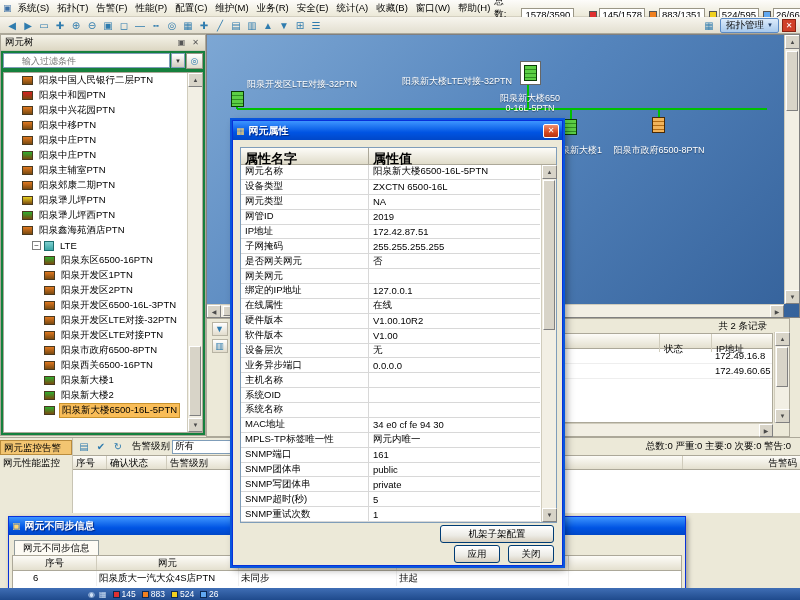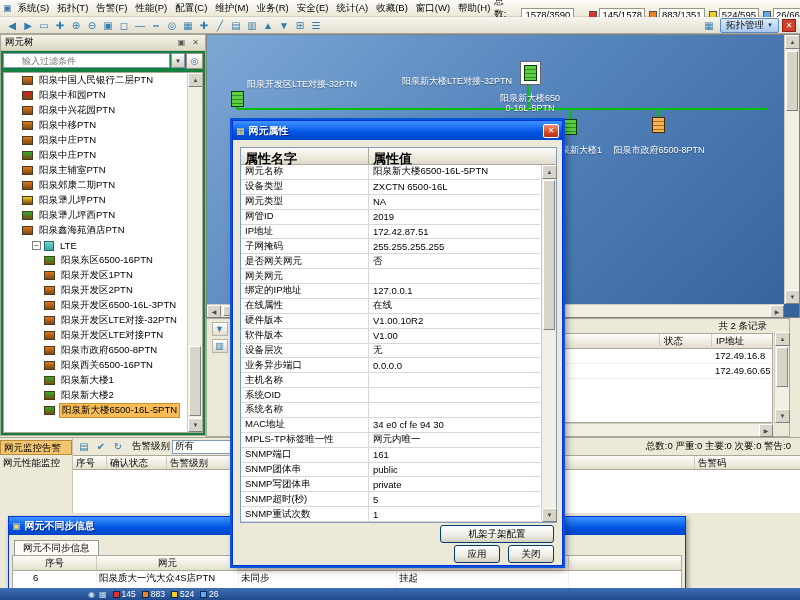--- a/index.html
+++ b/index.html
@@ -69,41 +69,41 @@
   .vscroll .thumb { left:1px; right:1px; }
   .hscroll .thumb { top:1px; bottom:1px; }
 
   
   .list-window { position:absolute; left:206px; top:318px; width:584px; height:119px; background:#ece9d8; border:1px solid #aca899; }
   .lw-strip { position:absolute; left:0; top:0; width:26px; bottom:0; border-right:1px solid #c8c4b4; display:flex; flex-direction:column; align-items:center; padding-top:3px; gap:3px; }
   .lw-sicon { width:16px; height:14px; font-size:9px; color:#2f7cae; border:1px solid #b8b4a4; background:linear-gradient(#fff,#e2ddcd); display:flex; align-items:center; justify-content:center; }
   .lw-count { position:absolute; right:22px; top:1px; font-size:9.5px; }
   .lw-table { position:absolute; left:27px; top:14px; right:16px; bottom:13px; background:#fff; border:1px solid #aca899; }
   .lw-head { position:relative; height:15px; background:linear-gradient(#fdfcf8,#e4e0cf); border-bottom:1px solid #aca899; font-size:9.5px; }
-  .lw-hcell { position:absolute; top:0; height:15px; padding:1px 4px; border-left:1px solid #d0ccbc; }
+  .lw-hcell { position:absolute; top:0; height:15px; padding:9px 4px; border-left:1px solid #d0ccbc; }
   .lw-row { position:relative; height:15px; border-bottom:1px solid #eee; font-size:9.5px; }
   .lw-cell-status { position:absolute; left:424px; width:52px; padding:1px 4px; }
   .lw-cell-ip { position:absolute; left:476px; padding:1px 4px; }
 
   
   .alarm-dock { position:absolute; left:0; top:437px; width:800px; height:76px; background:#ece9d8; border-top:1px solid #aca899; }
   .ad-tabs { position:absolute; left:0; top:2px; width:72px; display:flex; flex-direction:column; gap:1px; }
   .ad-tab { height:15px; font-size:9.5px; padding:1px 3px; white-space:nowrap; cursor:default; }
   .ad-tab[data-active="true"] { background:#f3c571; border:1px solid #b98c3d; }
   .ad-content { position:absolute; left:72px; top:0; right:0; bottom:0; border-left:1px solid #c8c4b4; }
   .ad-toolbar { height:17px; display:flex; align-items:center; padding:0 3px; gap:2px; }
   .ad-label { font-size:9.5px; margin-left:4px; }
   .ad-select { width:78px; height:14px; background:#fff; border:1px solid #7f9db9; font-size:9.5px; display:flex; align-items:center; padding:0 2px; }
   .ad-select .view-caret { margin-left:auto; }
   .ad-stats { margin-left:auto; font-size:9.5px; padding-right:6px; }
   .ad-header { display:flex; height:15px; background:linear-gradient(#fdfcf8,#e4e0cf); border-top:1px solid #aca899; border-bottom:1px solid #aca899; font-size:9.5px; }
   .ad-col { border-right:1px solid #d0ccbc; padding:1px 3px; white-space:nowrap; overflow:hidden; }
   .ad-col:nth-of-type(1){ width:34px; } .ad-col:nth-of-type(2){ width:60px; } .ad-col:nth-of-type(3){ width:72px; }
   .ad-fill { flex:1; }
-  .ad-col-right { width:106px; border-left:1px solid #d0ccbc; padding:1px 3px; }
+  .ad-col-right { width:118px; border-left:1px solid #d0ccbc; padding:1px 3px;text-align:right; }
   .ad-body { position:absolute; left:0; right:0; top:32px; bottom:0; background:#fff; }
 
   
   .sync-window { position:absolute; left:8px; top:516px; width:678px; height:83px; background:#ece9d8; border:1px solid #0831d9; z-index:6; box-shadow:2px 2px 5px rgba(0,0,0,.35); }
   .titlebar { height:18px; background:linear-gradient(180deg,#3d95ff,#0054e3 60%,#0047c8); display:flex; align-items:center; padding:0 3px; gap:4px; }
   .titlebar-text { color:#fff; font-weight:bold; font-size:10px; text-shadow:1px 1px 1px #00247a; }
   .title-icon { color:#ffd76e; font-size:9px; }
   .sync-tab { position:absolute; left:5px; top:23px; height:15px; background:#fdfbf4; border:1px solid #919b9c; border-bottom:none; font-size:9.5px; padding:1px 8px; }
   .sync-table { position:absolute; left:3px; top:38px; right:3px; bottom:2px; background:#fff; border:1px solid #aca899; }
   .sync-head { display:flex; height:15px; background:linear-gradient(#fdfcf8,#e4e0cf); border-bottom:1px solid #aca899; font-size:9.5px; text-align:center; }

